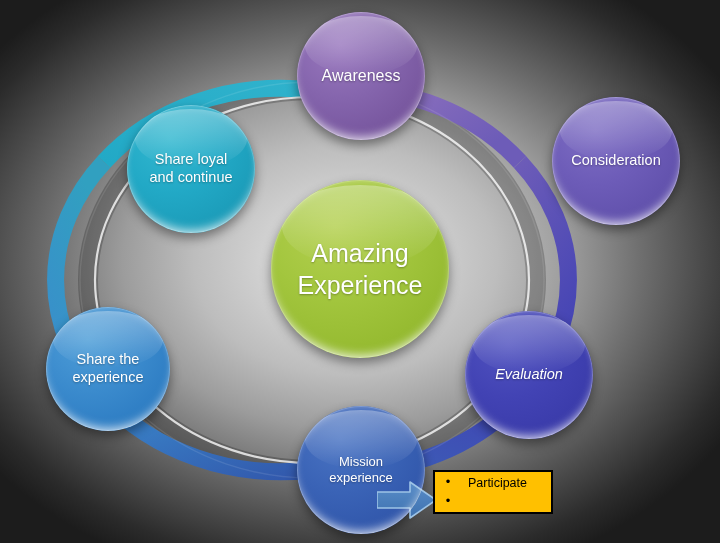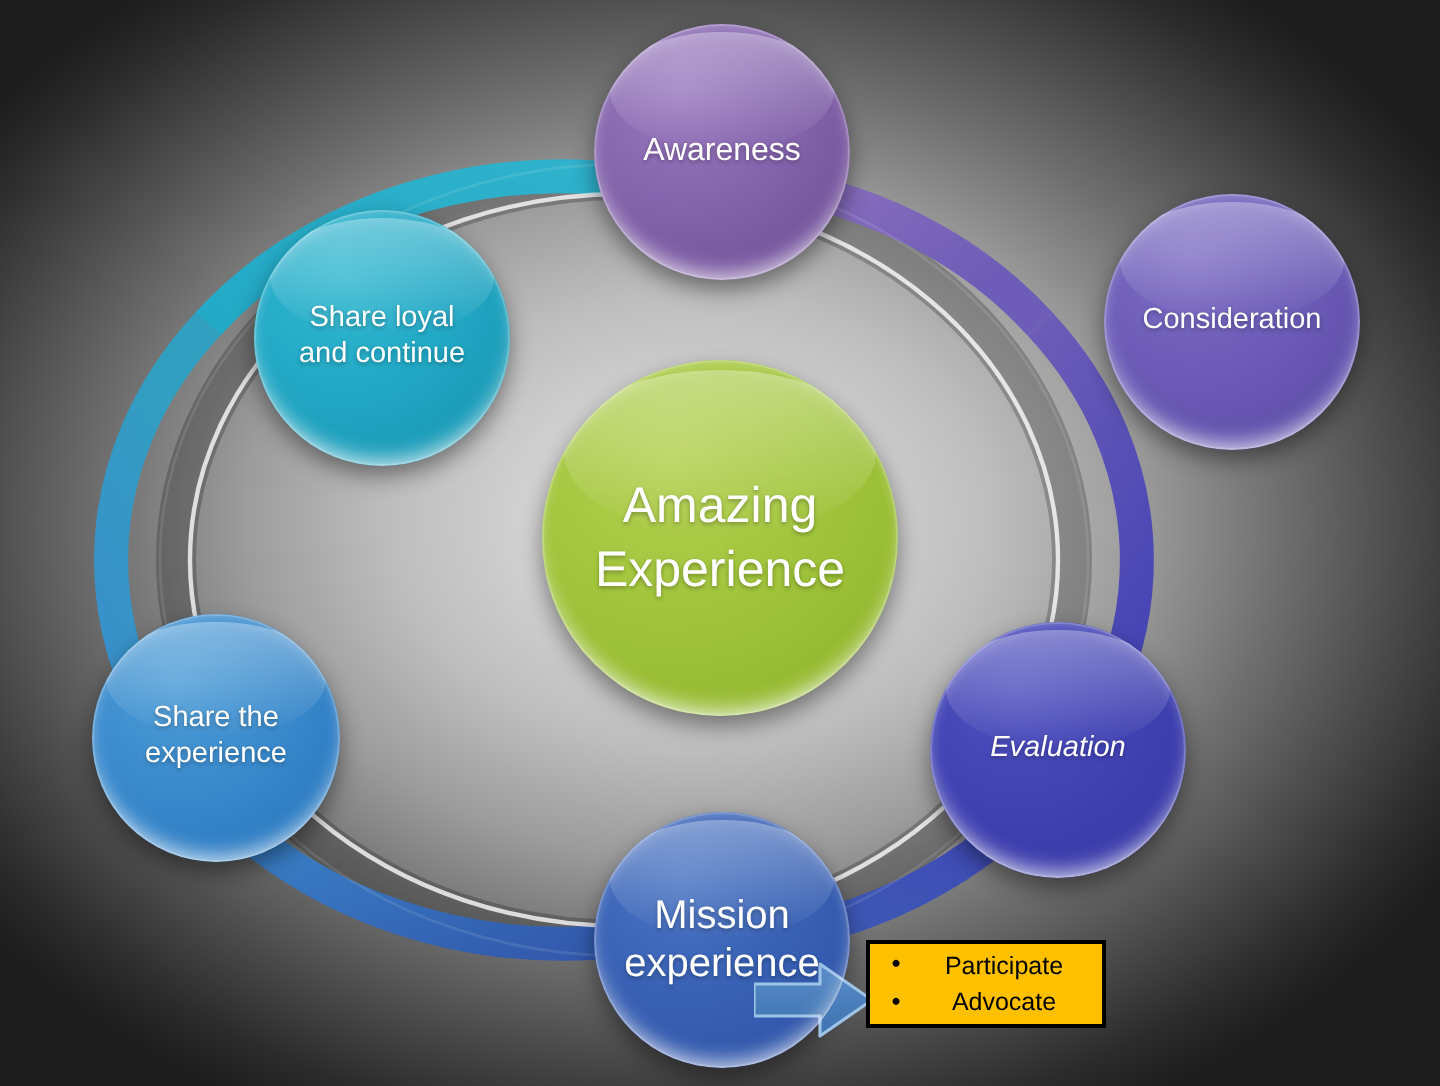--- a/index.html
+++ b/index.html
@@ -41,42 +41,42 @@
                inset 0 0 0 1px rgba(255,255,255,.18);
     pointer-events:none;
   }
 
   #node-awareness{left:297px;top:12px;width:128px;height:128px;font-size:16px;
     background:radial-gradient(circle at 34% 26%,#9a79bf 0%,#8565ad 42%,#78579f 72%,#6f4f96 100%);}
   #node-consideration{left:552px;top:97px;width:128px;height:128px;font-size:14.5px;
     background:radial-gradient(circle at 34% 26%,#7f6fc4 0%,#6d5cb8 42%,#6252ad 72%,#594aa3 100%);}
   #node-evaluation{left:465px;top:311px;width:128px;height:128px;font-size:14.5px;
     background:radial-gradient(circle at 34% 26%,#5153c0 0%,#4243b4 42%,#3b3cab 72%,#3536a2 100%);font-style:italic;}
-  #node-mission{left:297px;top:406px;width:128px;height:128px;font-size:20px;
+  #node-mission{left:297px;top:406px;width:128px;height:128px;font-size:13px;
     background:radial-gradient(circle at 34% 26%,#4a74c3 0%,#3a63b6 42%,#3258ac 72%,#2d51a3 100%);}
   #node-share{left:46px;top:307px;width:124px;height:124px;font-size:14.5px;
     background:radial-gradient(circle at 34% 26%,#4e9ed8 0%,#3b8bcd 42%,#2f7ec4 72%,#2a76bb 100%);}
   #node-loyal{left:127px;top:105px;width:128px;height:128px;font-size:14.5px;
     background:radial-gradient(circle at 34% 26%,#33b8d0 0%,#22a9c6 42%,#1c9dba 72%,#1793b1 100%);}
 
   #node-center{left:271px;top:180px;width:178px;height:178px;font-size:25px;
     background:radial-gradient(circle at 36% 26%,#b4d050 0%,#a3c63e 40%,#96bb31 72%,#8cb22a 100%);}
   #node-center .lbl{line-height:1.30;}
 
   
   #callout{
     position:absolute;left:433px;top:470px;width:120px;height:44px;
     background:#ffc000;border:2px solid #000000;
     box-sizing:border-box;display:flex;flex-direction:column;
     justify-content:center;
   }
   #callout .row{display:flex;align-items:center;color:#000;font-size:12.5px;
                 line-height:1.45;}
   #callout .bullet{width:26px;text-align:center;font-size:13px;}
-  #callout .txt{flex:1;text-align:center;padding-right:8px;}
+  #callout .txt{flex:1;text-align:right;padding-right:24px;}
 
   
   #arrow{position:absolute;left:377px;top:481px;width:60px;height:38px;}
 </style>
 </head>
 <body>
 
 <div id="canvas">
 
   <div class="ring-wrap">
@@ -188,17 +188,16 @@
     <path d="M 0 11 L 33 11 L 33 1 L 59 19 L 33 37 L 33 27 L 0 27 Z" fill="url(#arrowGrad)" stroke="#9dc3e6" stroke-width="1.6" stroke-linejoin="round"></path>
   </svg>
 
   <div id="callout">
     <div class="row">
       <span class="bullet">•</span>
       <span class="txt">Participate</span>
     </div>
     <div class="row">
       <span class="bullet">•</span>
-      <span class="txt">Advocate</span>
     </div>
   </div>
 
 </div>
 
 </body></html>

